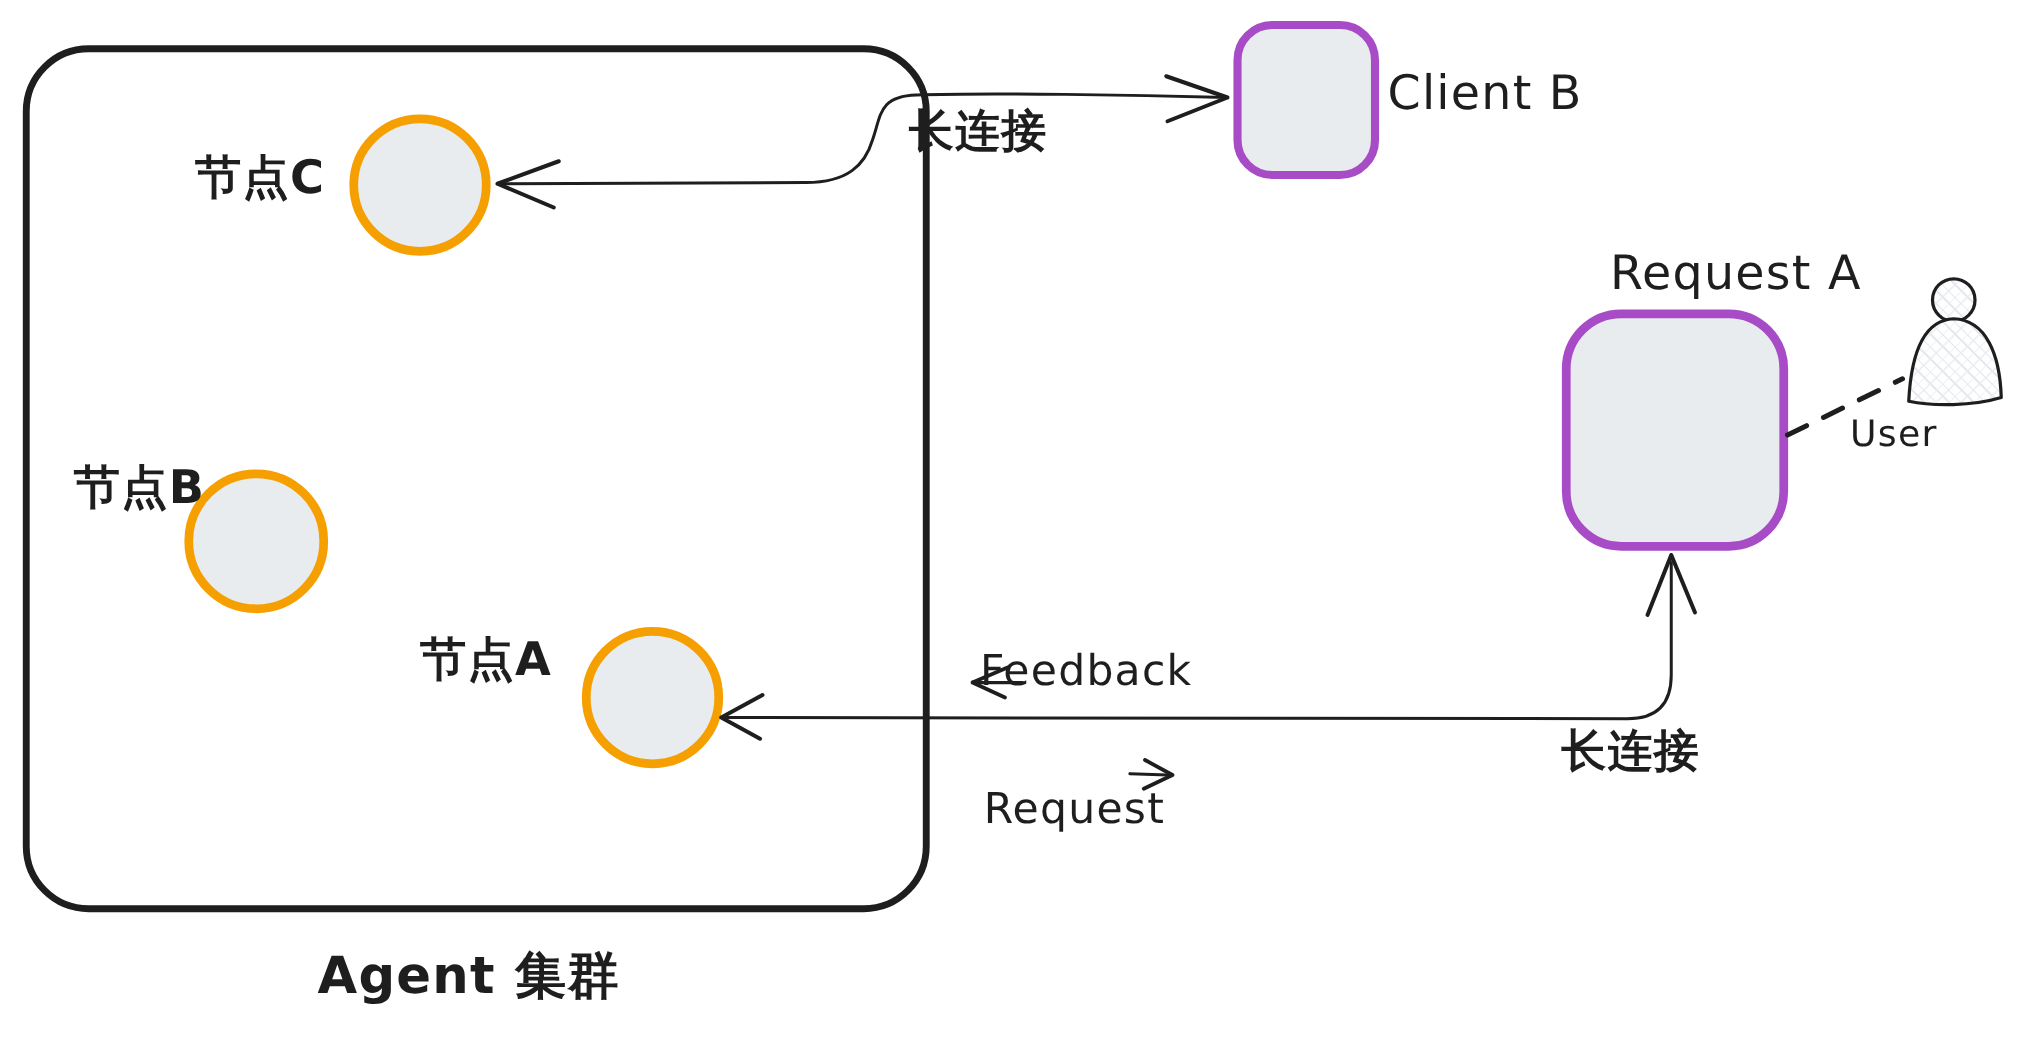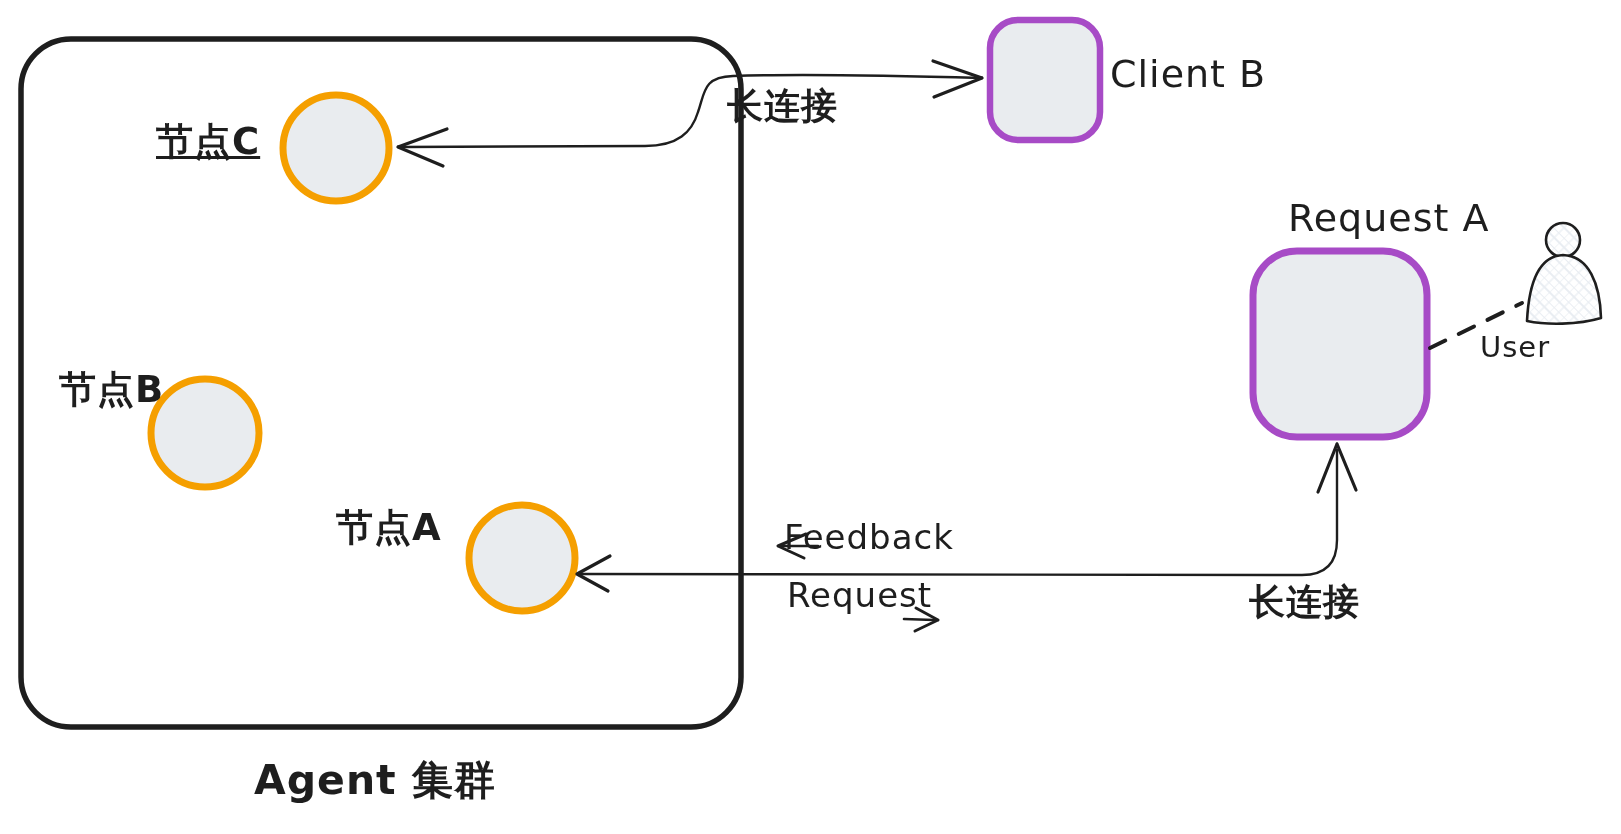--- a/index.html
+++ b/index.html
@@ -68,35 +68,35 @@
     </g>
 
     <path d="M 1430 348 L 1522 303" fill="none" stroke="#1e1e1e" stroke-width="4" stroke-linecap="round" stroke-dasharray="17 15"></path>
 
     <g stroke="#1e1e1e" stroke-width="2.6">
       <circle cx="1563" cy="240" r="17" fill="url(#xhatch)"></circle>
       <path d="M 1527 321 C 1529 281 1540 256 1563 255 C 1589 256 1600 284 1601 318 C 1578 325 1546 325 1527 321 Z" fill="url(#xhatch)" stroke-linejoin="round"></path>
     </g>
   </svg>
 
-  <div class="lbl zh" style="left:156px;top:121px;font-size:37px;text-decoration:underline;">节点C</div>
+  <div class="lbl zh" style="left:156px;top:121px;font-size:37px;">节点C</div>
 
   <div class="lbl zh" style="left:59px;top:353px;font-size:37px;margin-top:16px;">节点B</div>
 
   <div class="lbl zh" style="left:336px;top:507px;font-size:37px;">节点A</div>
 
   <div class="lbl zh" style="left:254px;top:757px;font-size:41px;">Agent 集群</div>
 
   <div class="lbl latin" style="left:1110px;top:53px;font-size:38px;">Client B</div>
 
   <div class="lbl latin" style="left:1288px;top:197px;font-size:38px;">Request A</div>
 
   <div class="lbl zh" style="left:727px;top:85px;font-size:36px;">长连接</div>
 
   <div class="lbl zh" style="left:1249px;top:581px;font-size:36px;">长连接</div>
 
   <div class="lbl latin" style="left:784px;top:518px;font-size:34px;">Feedback</div>
 
-  <div class="lbl latin" style="left:787px;top:576px;font-size:34px;">Request</div>
+  <div class="lbl latin" style="left:787px;top:628px;font-size:34px;">Request</div>
 
   <div class="lbl latin" style="left:1480px;top:331px;font-size:29px;">User</div>
 
 </div>
 
 </body></html>

